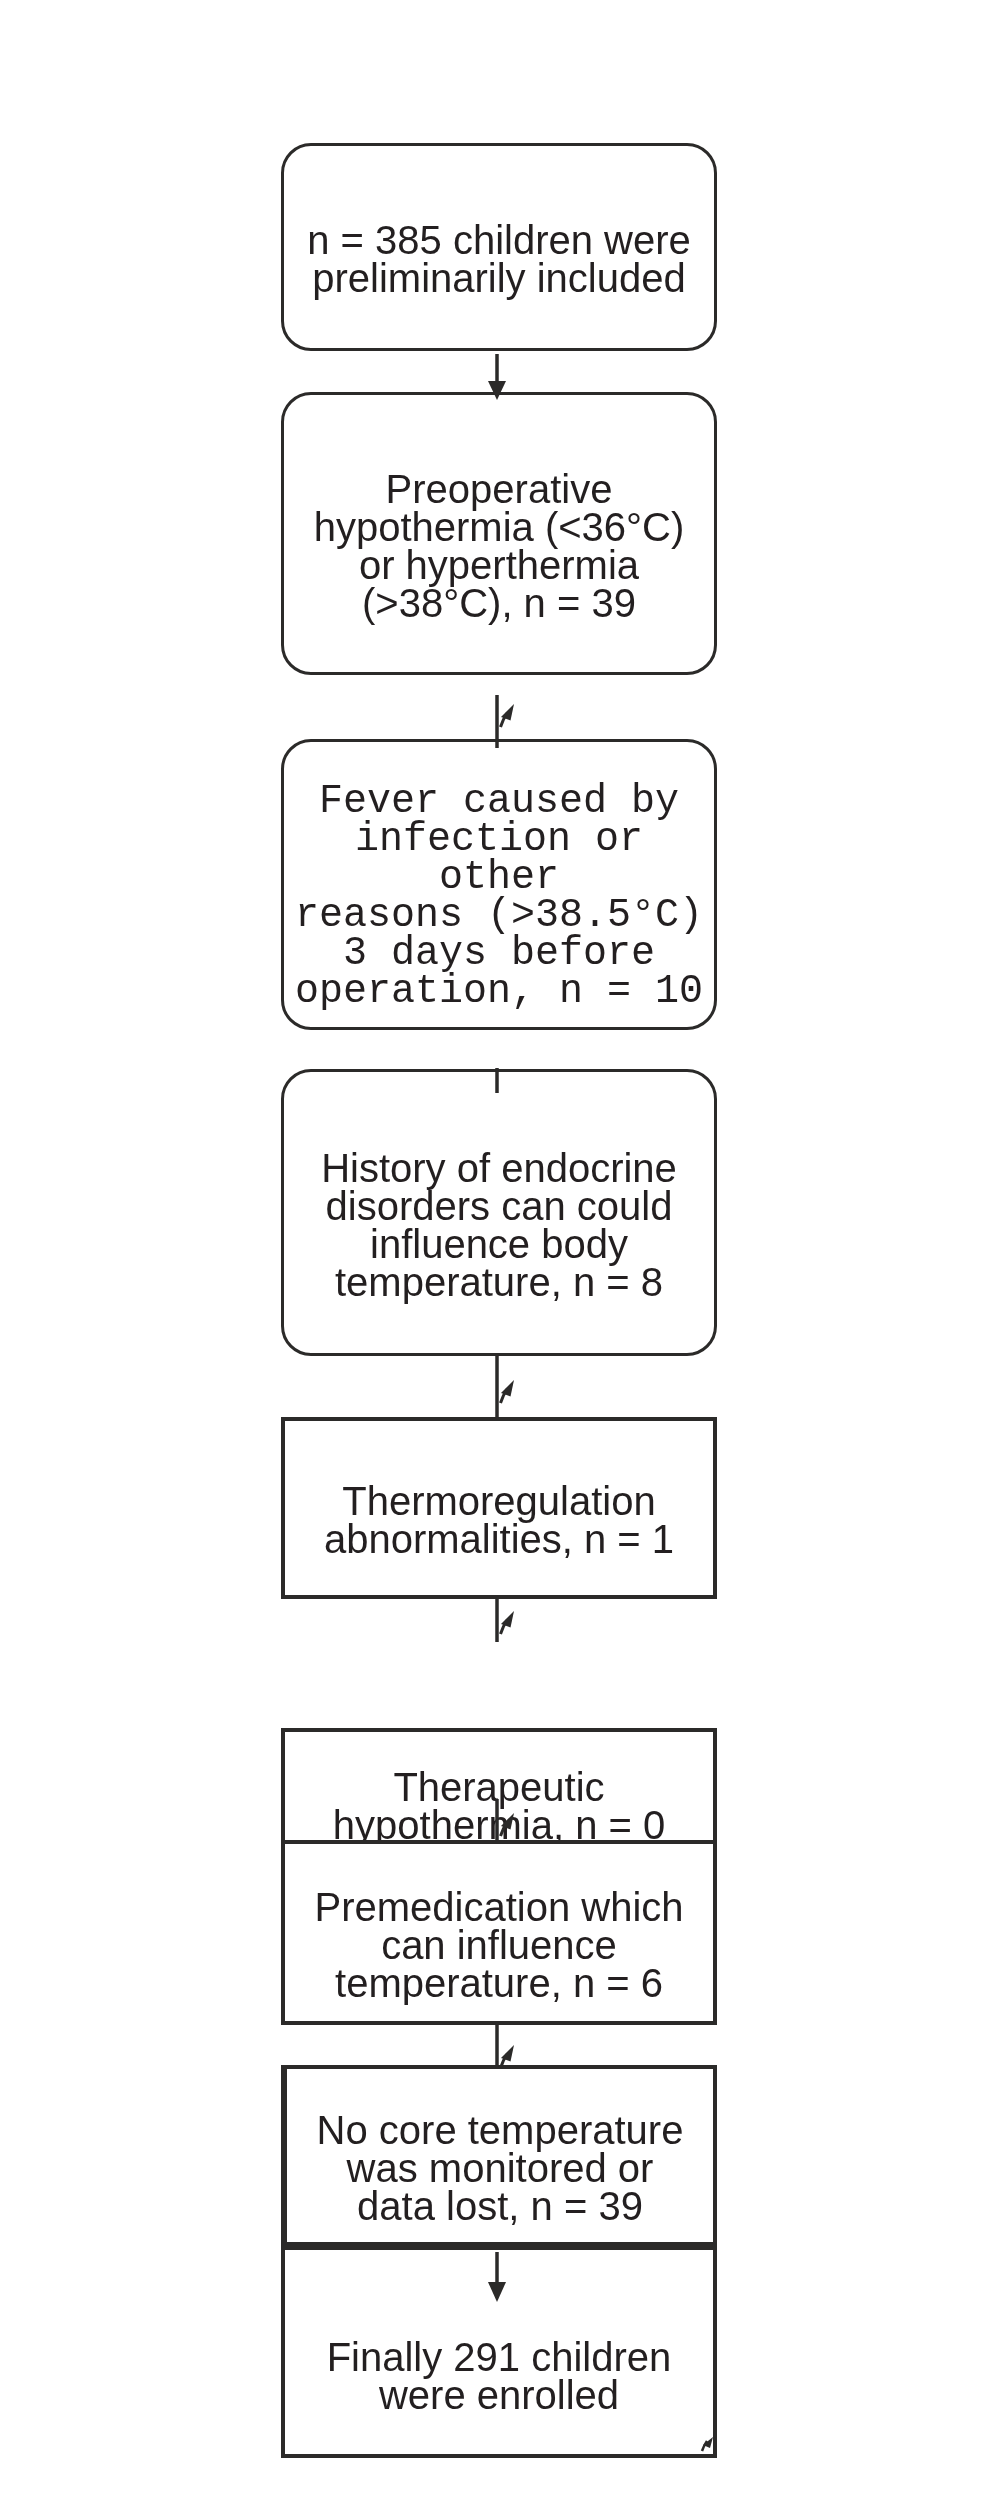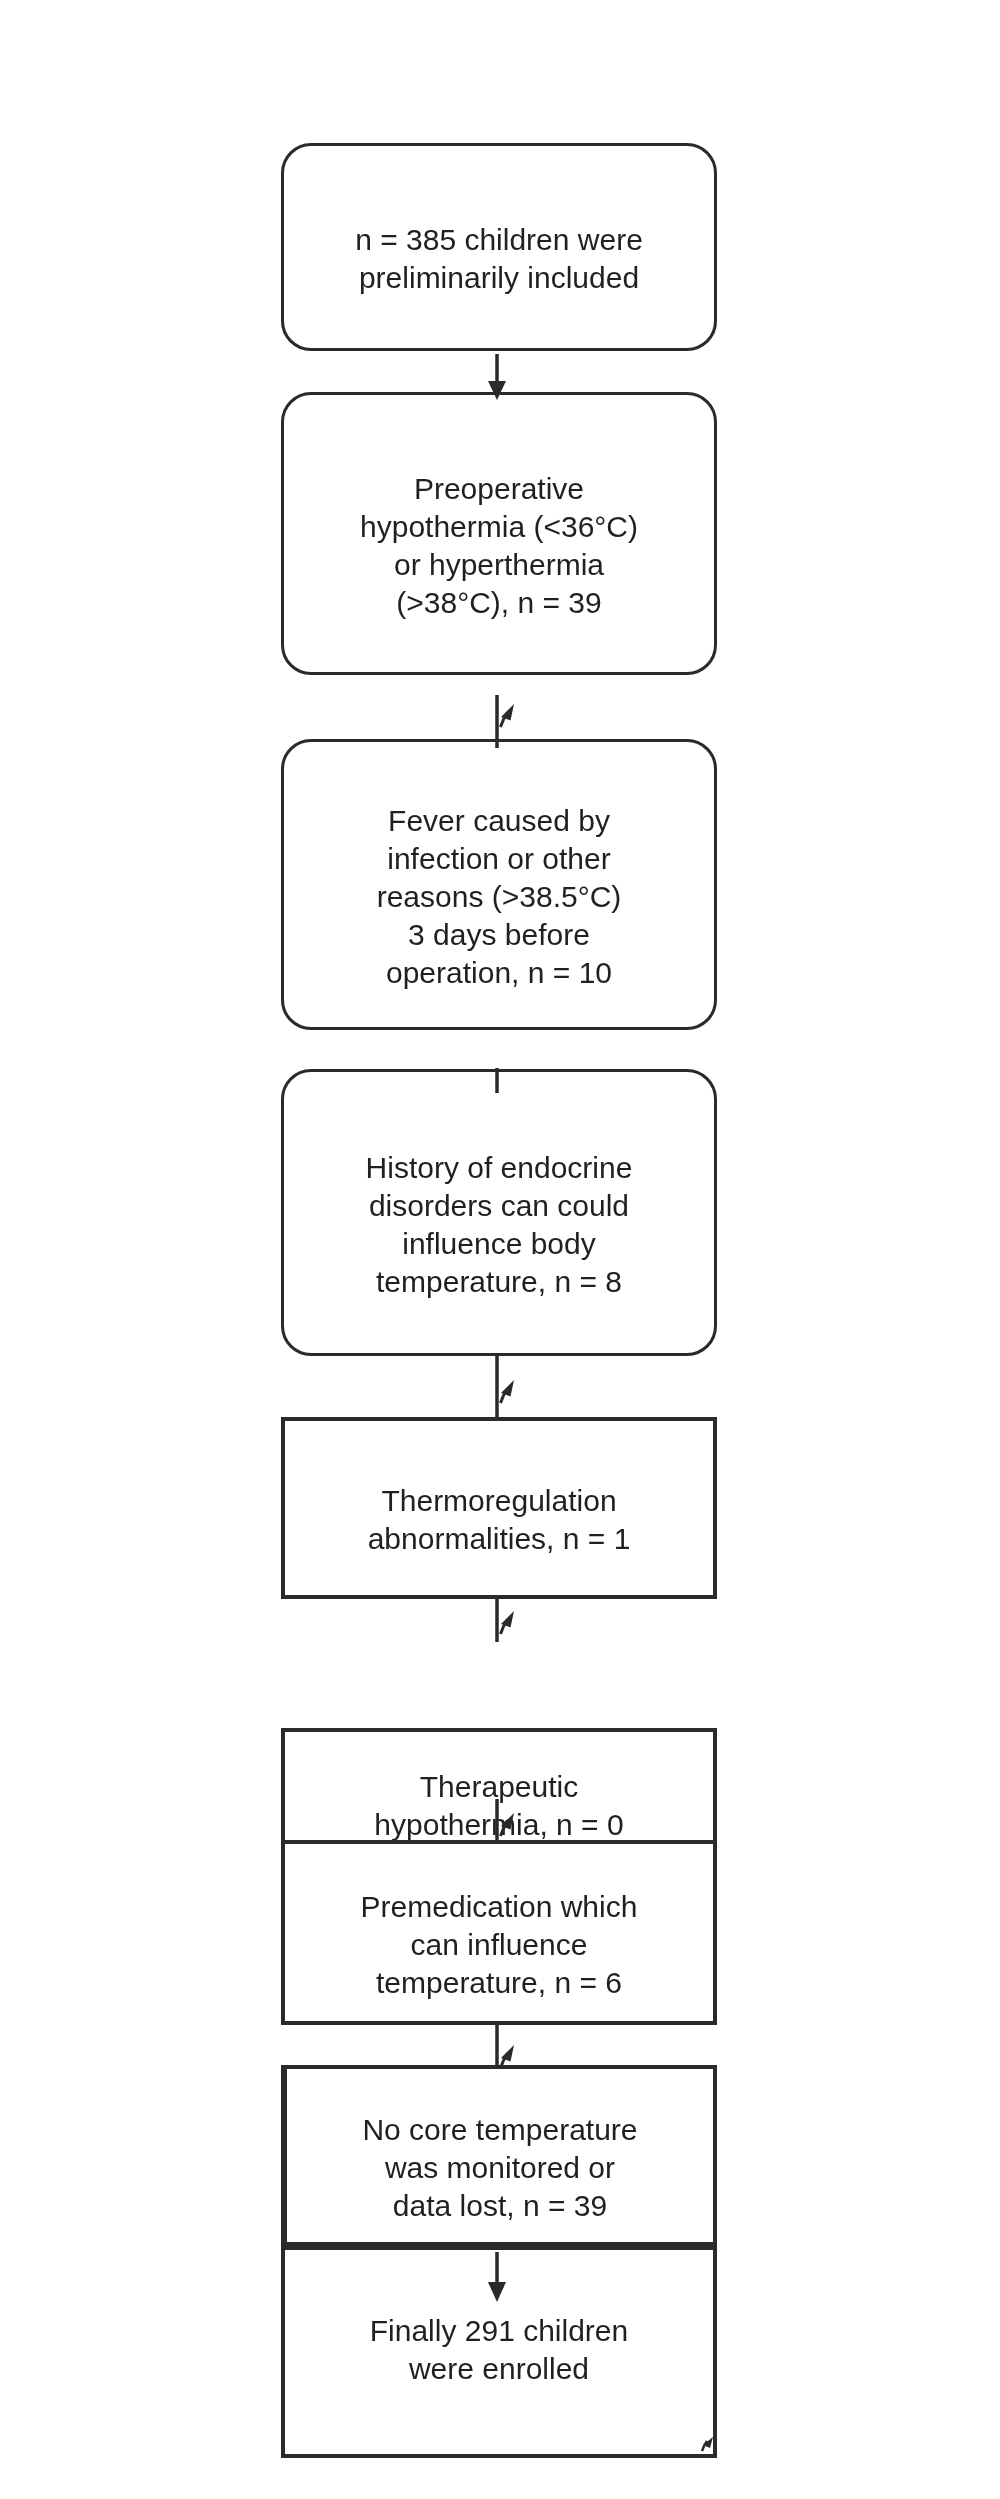--- a/index.html
+++ b/index.html
@@ -35,47 +35,47 @@
     display: flex;
     align-items: center;
     justify-content: center;
     text-align: center;
   }
   .box.rounded {
     border-width: 3px;
     border-radius: 30px;
   }
   .box-text {
-    font-size: 30px;
+    font-size: 40px;
     line-height: 38px;
     white-space: pre-line;
     color: var(--text);
     margin-top: 24px;
   }
   .box.b8 { border-left-width: 6px; }
-  .box.b9 { align-items: center; padding-bottom: 28px; }
+  .box.b9 { align-items: flex-end; padding-bottom: 40px; }
 </style>
 </head>
 <body>
 
 <div class="canvas">
 
   <div class="box rounded" style="top:143px;height:208px;">
     <span class="box-text">n = 385 children were
 preliminarily included</span>
   </div>
 
   <div class="box rounded" style="top:392px;height:283px;">
     <span class="box-text">Preoperative
 hypothermia (&lt;36°C)
 or hyperthermia
 (&gt;38°C), n = 39</span>
   </div>
 
-  <div class="box rounded" style="top:739px;height:291px;">
+  <div class="box rounded" style="top:739px;height:291px;font-family:Liberation Mono, monospace;">
     <span class="box-text">Fever caused by
 infection or other
 reasons (&gt;38.5°C)
 3 days before
 operation, n = 10</span>
   </div>
 
   <div class="box rounded" style="top:1069px;height:287px;">
     <span class="box-text">History of endocrine
 disorders can could

